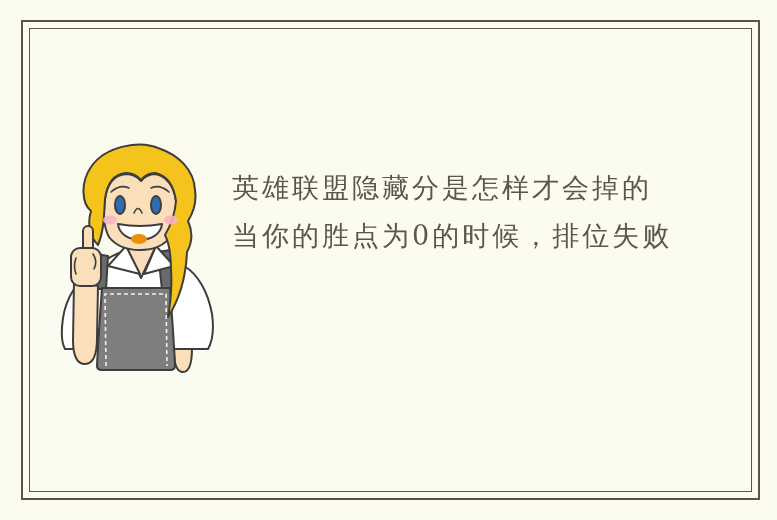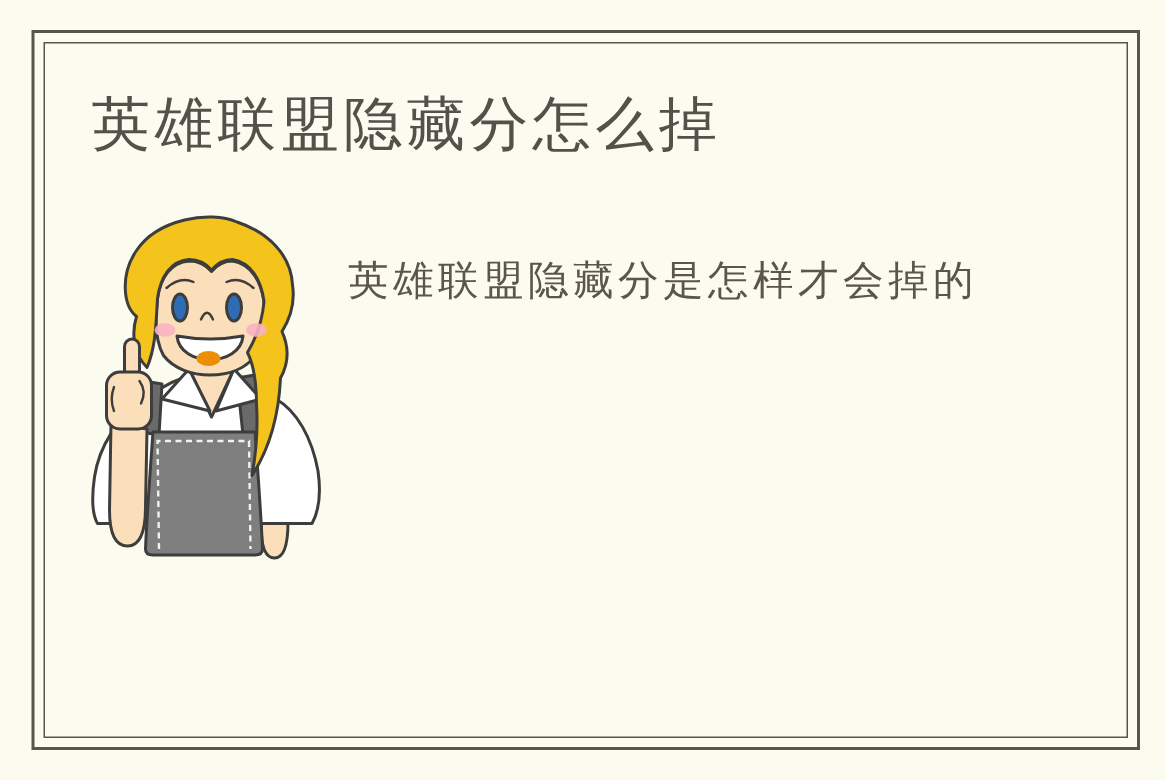--- a/index.html
+++ b/index.html
@@ -54,21 +54,20 @@
 </style>
 </head>
 <body>
 
 <div class="canvas">
 
   <div class="frame-outer">
     <div class="frame-inner"></div>
   </div>
 
-  <div class="page-title">英雄联盟隐藏分怎么掉</div>
 
   <div class="mascot">
     <svg viewBox="0 0 160 235" xmlns="http://www.w3.org/2000/svg">
 
       <path class="ln" d="M116 192 L116 208 Q116 230 125 230 Q134 230 134 206 L134 192 Z" fill="#fbdfba"></path>
 
       <path class="ln" d="M64 110 C52 114 44 120 38 126 C20 136 8 156 5 176 C3 190 3 200 7 207 L150 207 C155 198 156 186 154 172 C150 150 140 132 126 124 C118 118 110 112 102 109 Z" fill="#ffffff"></path>
 
       <path class="ln" d="M38 112 L50 114 L48 148 L36 146 Z" fill="#6a6a6a"></path>
       <path class="ln" d="M100 110 L112 108 L116 146 L104 148 Z" fill="#6a6a6a"></path>
@@ -103,15 +102,16 @@
       <path class="ln" d="M16 140 L15 198 Q15 222 27 222 Q39 222 39 196 L40 144 Z" fill="#fbdfba"></path>
       <rect class="ln" x="25" y="84" width="10" height="28" rx="5" fill="#fbdfba"></rect>
       <rect class="ln" x="13" y="106" width="30" height="38" rx="9" fill="#fbdfba"></rect>
       <path class="ln thin" d="M35 112 Q40 119 36 127"></path>
       <path class="ln thin" d="M18 116 Q15 124 18 132"></path>
     </svg>
   </div>
 
   <div class="body-text">
     <div class="text-line">英雄联盟隐藏分是怎样才会掉的</div>
+    <div class="text-line">当你的胜点为0的时候，排位失败</div>
   </div>
 
 </div>
 
 </body></html>

